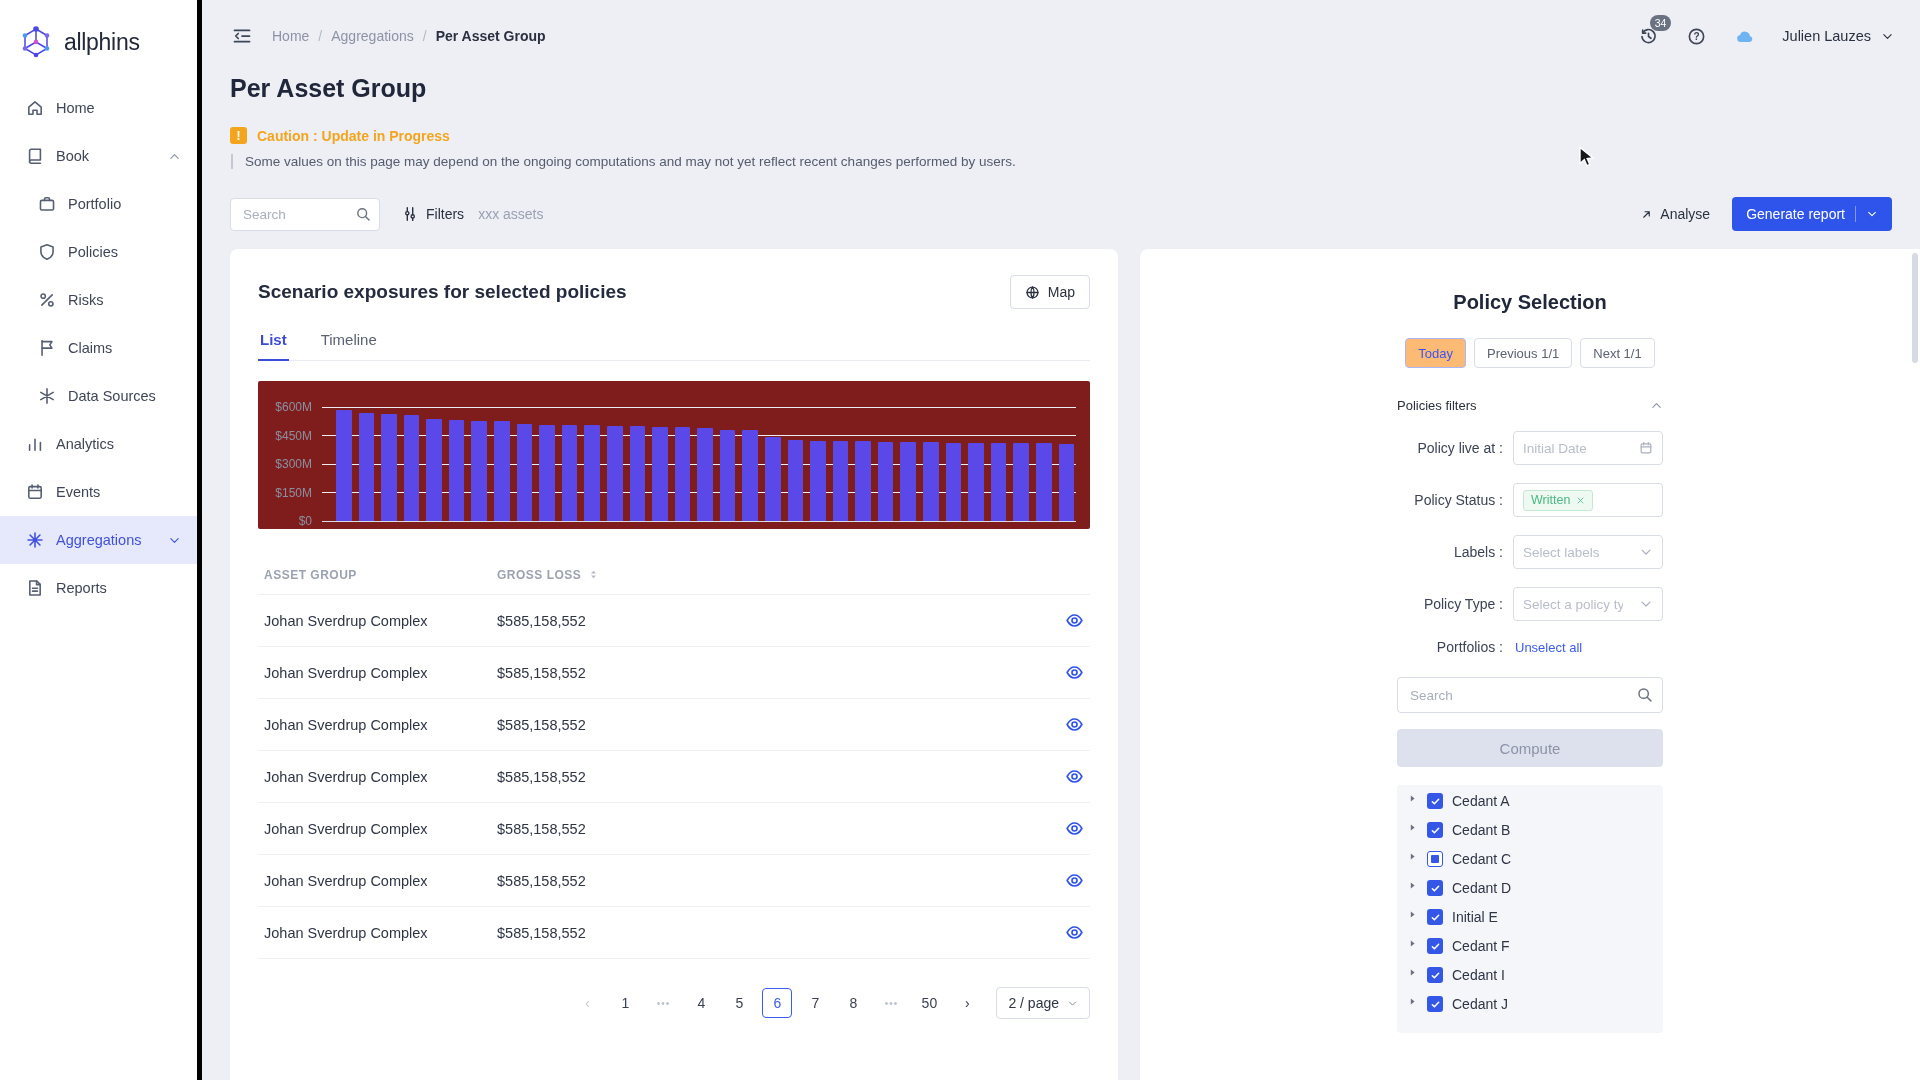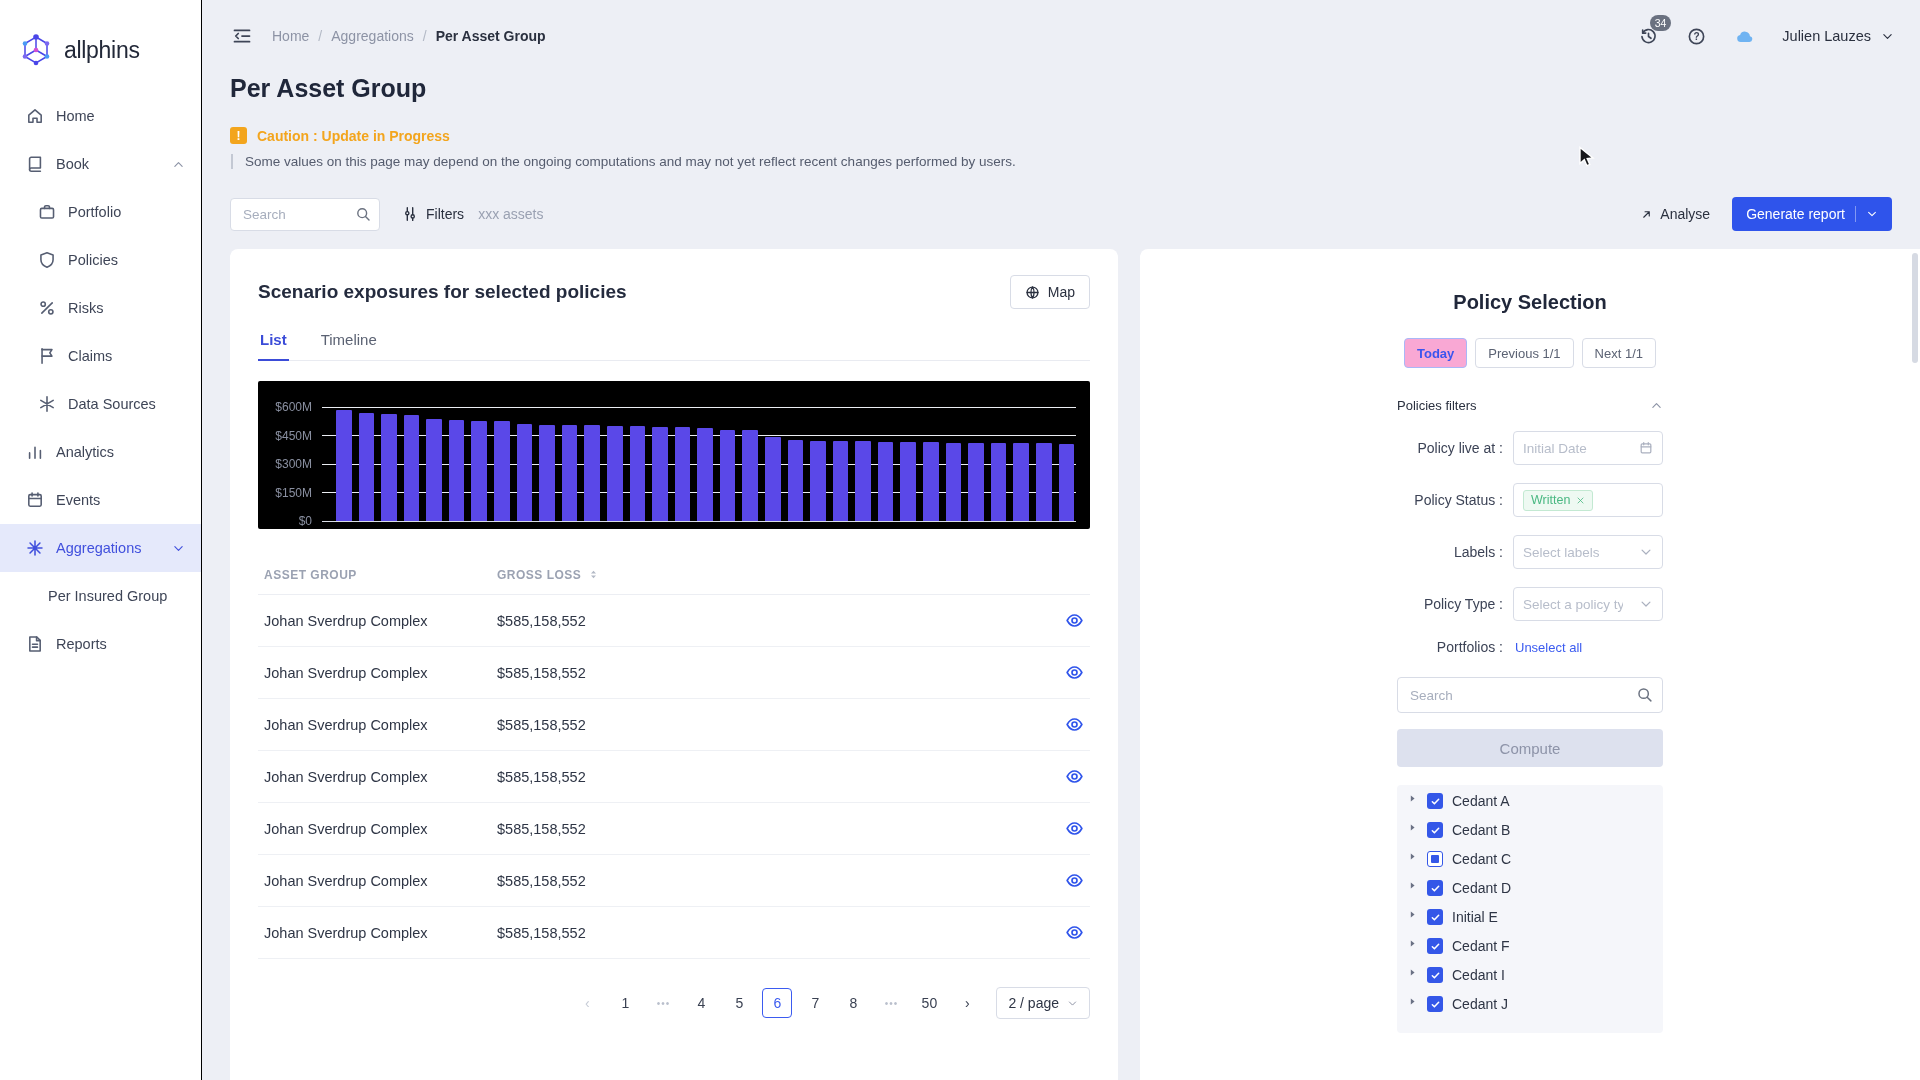--- a/index.html
+++ b/index.html
@@ -3,21 +3,21 @@
 <meta charset="utf-8">
 <style>
   *{box-sizing:border-box;margin:0;padding:0;font-family:"Liberation Sans","DejaVu Sans",sans-serif}
   html,body{width:1920px;height:1080px;overflow:hidden;background:#edeff5}
   button{cursor:pointer;background:none;border:none;font-family:inherit}
   .app{display:flex;width:1920px;height:1080px;overflow:hidden}
   .ic{display:inline-block;flex-shrink:0}
   .sg{fill:none;stroke:currentColor;stroke-width:1.4;stroke-linecap:round;stroke-linejoin:round}
 
   
-  aside{width:202px;background:#fff;border-right:1px solid #000000;flex-shrink:0;padding-top:14px}
+  aside{width:202px;background:#fff;border-right:5px solid #000000;flex-shrink:0;padding-top:6px}
   .logo{display:flex;align-items:center;gap:10px;padding:18px 14px 24px 18px;cursor:pointer}
   .logo-ic{width:36px;height:36px}
   .logo-text{font-size:23px;font-weight:500;color:#222838;letter-spacing:-.3px}
   .side-item{position:relative;display:flex;align-items:center;gap:12px;height:48px;padding:0 16px 0 26px;font-size:14.5px;color:#3e4557;cursor:pointer}
   .side-item .si-ic{width:18px;height:18px;color:#565e72}
   .side-item.child{padding-left:38px}
   .side-item.child2{padding-left:48px}
   .side-item .si-chev{width:13px;height:13px;margin-left:auto;color:#8b92a5}
   .side-item.st-active{background:#e5e9fb;color:#4150dd;font-weight:500}
   .side-item.st-active .si-ic,.side-item.st-active .si-chev{color:#4150dd}
@@ -67,21 +67,21 @@
   
   .card{background:#fff;border-radius:8px 8px 0 0;width:888px;padding:26px 28px;flex-shrink:0}
   .card-head{display:flex;justify-content:space-between;align-items:center}
   .card-title{font-size:19px;font-weight:600;color:#242b3e}
   .map-btn{display:flex;align-items:center;gap:8px;border:1px solid #d8dce6;background:#fff;border-radius:4px;height:34px;padding:0 14px;font-size:14px;color:#2a303f}
   .map-btn .ic{width:15px;height:15px}
   .tabs{display:flex;gap:30px;border-bottom:1px solid #e9ebf1;margin-top:22px}
   .tab{padding:0 2px 12px;font-size:15px;color:#5b6273;cursor:pointer;position:relative}
   .tab.st-active{color:#3b4cd8;font-weight:600}
   .tab.st-active::after{content:"";position:absolute;left:0;right:0;bottom:-1px;height:2px;background:#3b4cd8}
-  .plot{position:relative;margin-top:20px;height:148px;background:#000000;border-radius:2px}
+  .plot{position:relative;margin-top:20px;height:148px;background:#7f1d1d;border-radius:2px}
   .grid{position:absolute;left:14px;right:14px;top:19px;bottom:1px;display:flex;flex-direction:column;justify-content:space-between}
   .grid-row{display:flex;align-items:center;height:14px}
   .ylab{width:50px;text-align:right;padding-right:10px;font-size:12px;color:#8a90a1}
   .gline{flex:1;height:1px;background:#ebedf2}
   .grid-row:last-child .gline{background:#d9dde6}
   .bars{position:absolute;left:78px;right:16px;top:26px;bottom:8px;display:flex;align-items:flex-end;gap:7px;z-index:1}
   .bar{flex:1;background:#5a48e8;border-radius:1px 1px 0 0}
   .tbl{margin-top:26px}
   .tbl-head,.tbl-row{display:grid;grid-template-columns:233px 1fr 44px;align-items:center;padding:0 6px}
   .tbl-head{height:40px;border-bottom:1px solid #eceef3}
@@ -98,21 +98,21 @@
   .pg-item.st-disabled{color:#c6cbd6;cursor:default}
   .page-size{display:flex;align-items:center;gap:8px;border:1px solid #d8dce6;border-radius:4px;height:32px;padding:0 11px;font-size:14px;color:#2e3545;background:#fff;margin-left:6px}
   .page-size .ic{width:11px;height:11px;color:#8a90a1}
 
   
   .panel{background:#fff;flex:1;position:relative;padding:42px 0;border-radius:8px 0 0 0;min-width:0}
   .panel-inner{width:266px;margin:0 auto}
   .panel-title{text-align:center;font-size:20px;font-weight:600;color:#20273a}
   .period-row{display:flex;justify-content:center;gap:8px;margin-top:24px}
   .period-btn{font-size:13px;height:30px;padding:0 12px;border-radius:4px;border:1px solid #d8dce6;background:#fff;color:#5b6273}
-  .period-btn.st-active{background:#f9a8d4;border-color:#a9b7f7;color:#3b55ee;font-weight:700}
+  .period-btn.st-active{background:#fdba74;border-color:#a9b7f7;color:#3b55ee;font-weight:400}
   .pfilters{display:flex;align-items:center;justify-content:space-between;margin-top:30px}
   .pfilters-label{font-size:13px;color:#2a303f}
   .pfilters .ic{width:13px;height:13px;color:#8b92a5}
   .frow{display:flex;align-items:center;margin-top:18px}
   .frow-label{flex:1;text-align:right;padding-right:10px;font-size:14px;color:#3c4356}
   .fctrl{width:150px;height:34px;border:1px solid #d8dce6;border-radius:4px;background:#fff;display:flex;align-items:center;gap:16px;padding:0 9px;flex-shrink:0}
   .fctrl input{border:none;outline:none;width:100%;font-size:13.5px;color:#333;background:transparent}
   .fctrl input::placeholder{color:#b7bdca}
   .fctrl .ph{flex:1;font-size:13.5px;color:#b7bdca;white-space:nowrap;overflow:hidden}
   .fctrl .trail-ic{width:14px;height:14px;color:#aab0bf}
@@ -389,25 +389,20 @@
         <div class="side-item st-active">
           <svg class="ic si-ic">
             <use href="#i-aggregations"></use>
           </svg>
           <span class="si-label">Aggregations</span>
           <svg class="ic si-chev">
             <use href="#i-chevron-down"></use>
           </svg>
         </div>
 
-        <div class="side-item child2">
-
-          <span class="si-label">Per Insured Group</span>
-
-        </div>
 
         <div class="side-item">
           <svg class="ic si-ic">
             <use href="#i-reports"></use>
           </svg>
           <span class="si-label">Reports</span>
 
         </div>
       </nav>
   </aside>

